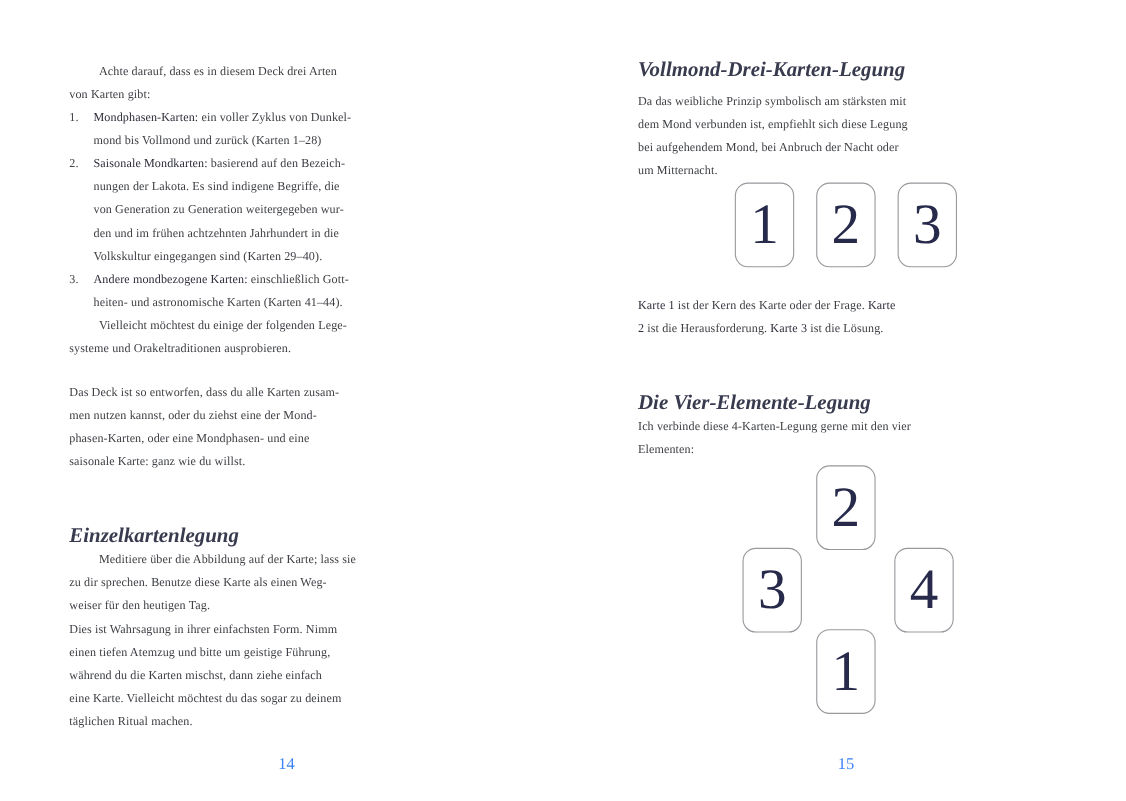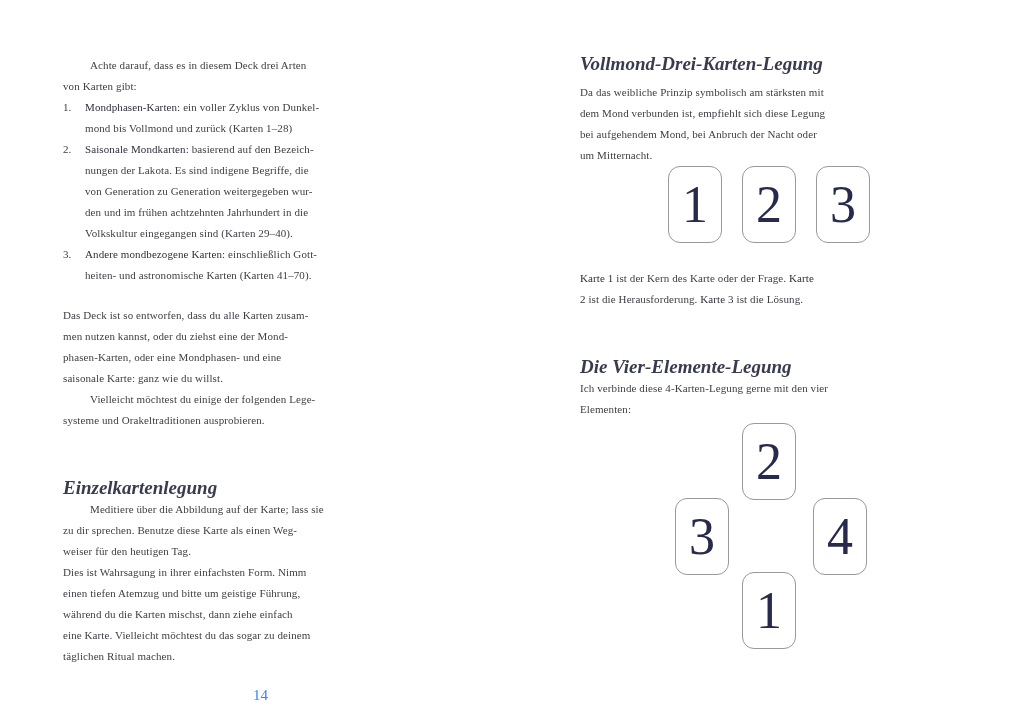--- a/index.html
+++ b/index.html
@@ -96,31 +96,31 @@
       <div class="body-text list-num">2.</div>
       <div class="body-text list-body"><span class="b">Saisonale Mondkarten:</span><span> basierend auf den Bezeich-
 nungen der Lakota. Es sind indigene Begriffe, die
 von Generation zu Generation weitergegeben wur-
 den und im frühen achtzehnten Jahrhundert in die
 Volkskultur eingegangen sind (Karten 29–40).</span></div>
     </div>
     <div class="list-row">
       <div class="body-text list-num">3.</div>
       <div class="body-text list-body"><span class="b">Andere mondbezogene Karten:</span><span> einschließlich Gott-
-heiten- und astronomische Karten (Karten 41–70).</span></div>
+heiten- und astronomische Karten (Karten 41–44).</span></div>
     </div>
   </div>
+
+  <p class="body-text indent">Vielleicht möchtest du einige der folgenden Lege-
+systeme und Orakeltraditionen ausprobieren.</p>
 
   <p class="body-text mt-deck">Das Deck ist so entworfen, dass du alle Karten zusam-
 men nutzen kannst, oder du ziehst eine der Mond-
 phasen-Karten, oder eine Mondphasen- und eine
 saisonale Karte: ganz wie du willst.</p>
-
-  <p class="body-text indent">Vielleicht möchtest du einige der folgenden Lege-
-systeme und Orakeltraditionen ausprobieren.</p>
 
   <p class="heading mt-einzel">Einzelkartenlegung</p>
 
   <p class="body-text indent">Meditiere über die Abbildung auf der Karte; lass sie
 zu dir sprechen. Benutze diese Karte als einen Weg-
 weiser für den heutigen Tag.</p>
 
   <p class="body-text">Dies ist Wahrsagung in ihrer einfachsten Form. Nimm
 einen tiefen Atemzug und bitte um geistige Führung,
 während du die Karten mischst, dann ziehe einfach
@@ -153,13 +153,14 @@
   <p class="body-text">Ich verbinde diese 4-Karten-Legung gerne mit den vier
 Elementen:</p>
 
   <div class="spread-cross">
     <div class="card cross-top">2</div>
     <div class="card cross-left">3</div>
     <div class="card cross-right">4</div>
     <div class="card cross-bottom">1</div>
   </div>
 
+  <div class="page-num">15</div>
 </div>
 
 </body></html>

